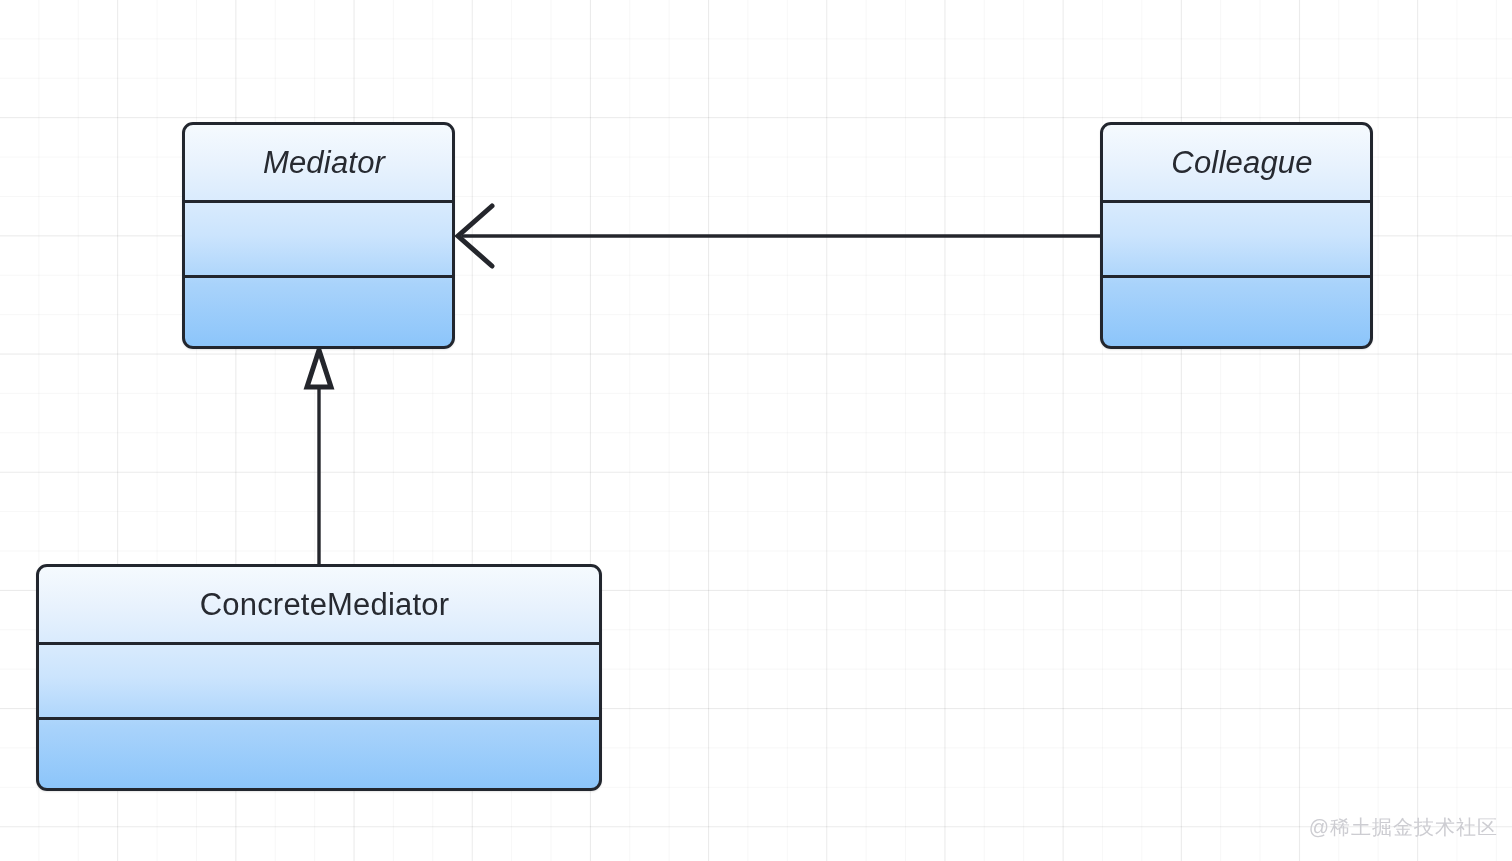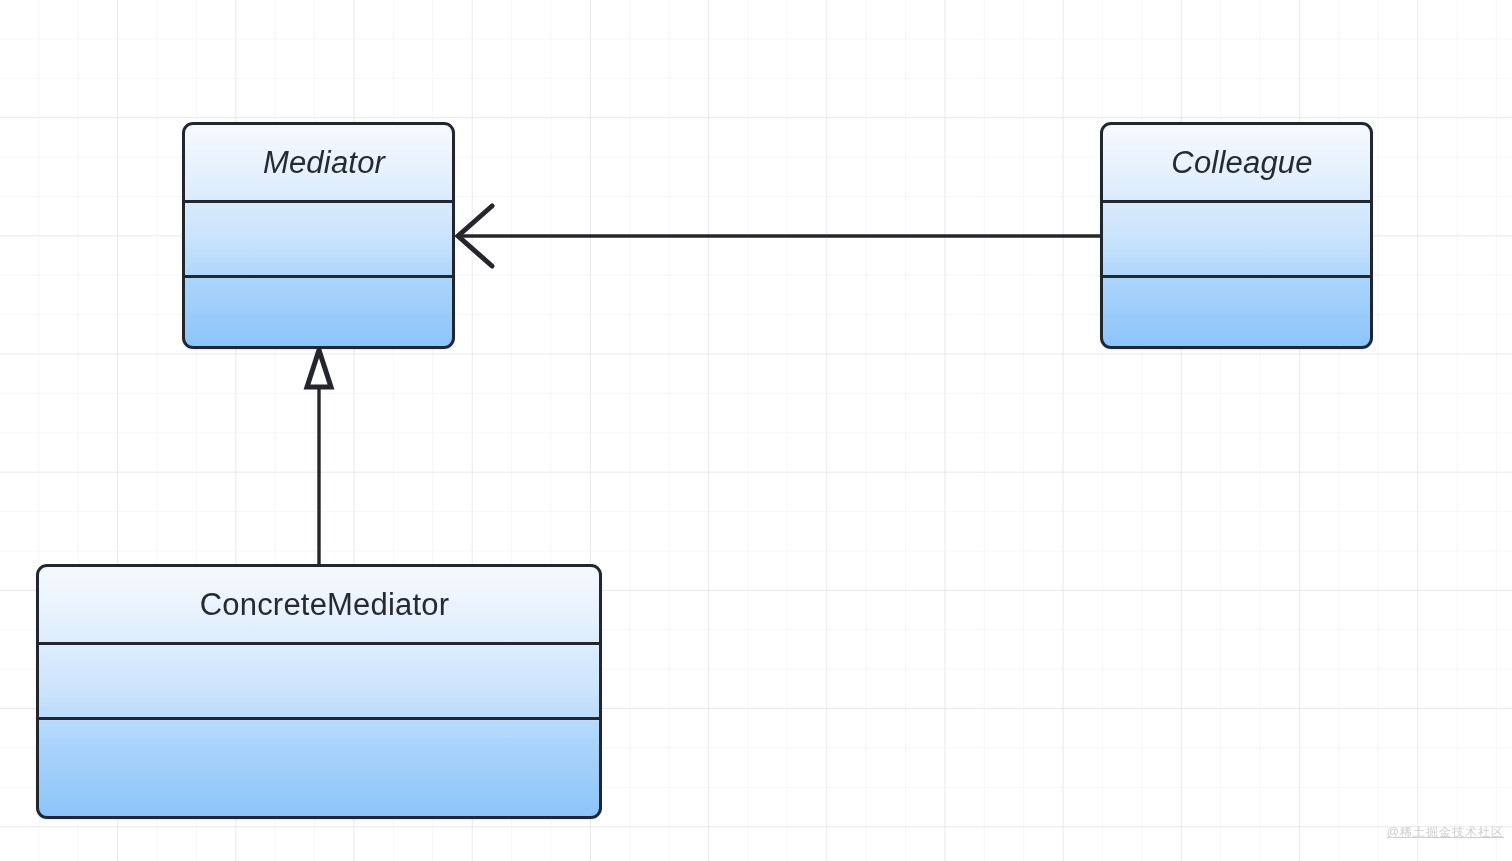--- a/index.html
+++ b/index.html
@@ -67,28 +67,27 @@
     position: absolute;
     left: 0; top: 0;
     width: 1512px;
     height: 861px;
     pointer-events: none;
   }
 
   
   .watermark {
     position: absolute;
-    right: 8px;
+    right: 14px;
     bottom: 20px;
-    font-size: 12px;
+    font-size: 20px;
     color: #cdcdd2;
     letter-spacing: 1px;
     user-select: none;
     white-space: nowrap;
-    text-decoration: underline;
   }
 </style>
 </head>
 <body>
 
 <div id="canvas">
 
   <svg class="connector-layer" viewBox="0 0 1512 861" width="1512" height="861" xmlns="http://www.w3.org/2000/svg">
 
     <g>
@@ -111,21 +110,21 @@
   </div>
 
   <div class="uml-class" style="left:1100px; top:122px; width:273px; height:227px;">
     <div class="uml-title abstract">Colleague</div>
     <div class="uml-sep"></div>
     <div class="uml-compartment"></div>
     <div class="uml-sep"></div>
     <div class="uml-compartment"></div>
   </div>
 
-  <div class="uml-class" style="left:36px; top:564px; width:566px; height:255px;">
+  <div class="uml-class" style="left:36px; top:564px; width:566px; height:227px;">
     <div class="uml-title concrete">ConcreteMediator</div>
     <div class="uml-sep"></div>
     <div class="uml-compartment"></div>
     <div class="uml-sep"></div>
     <div class="uml-compartment"></div>
   </div>
 
   <div class="watermark">@稀土掘金技术社区</div>
 
 </div>

